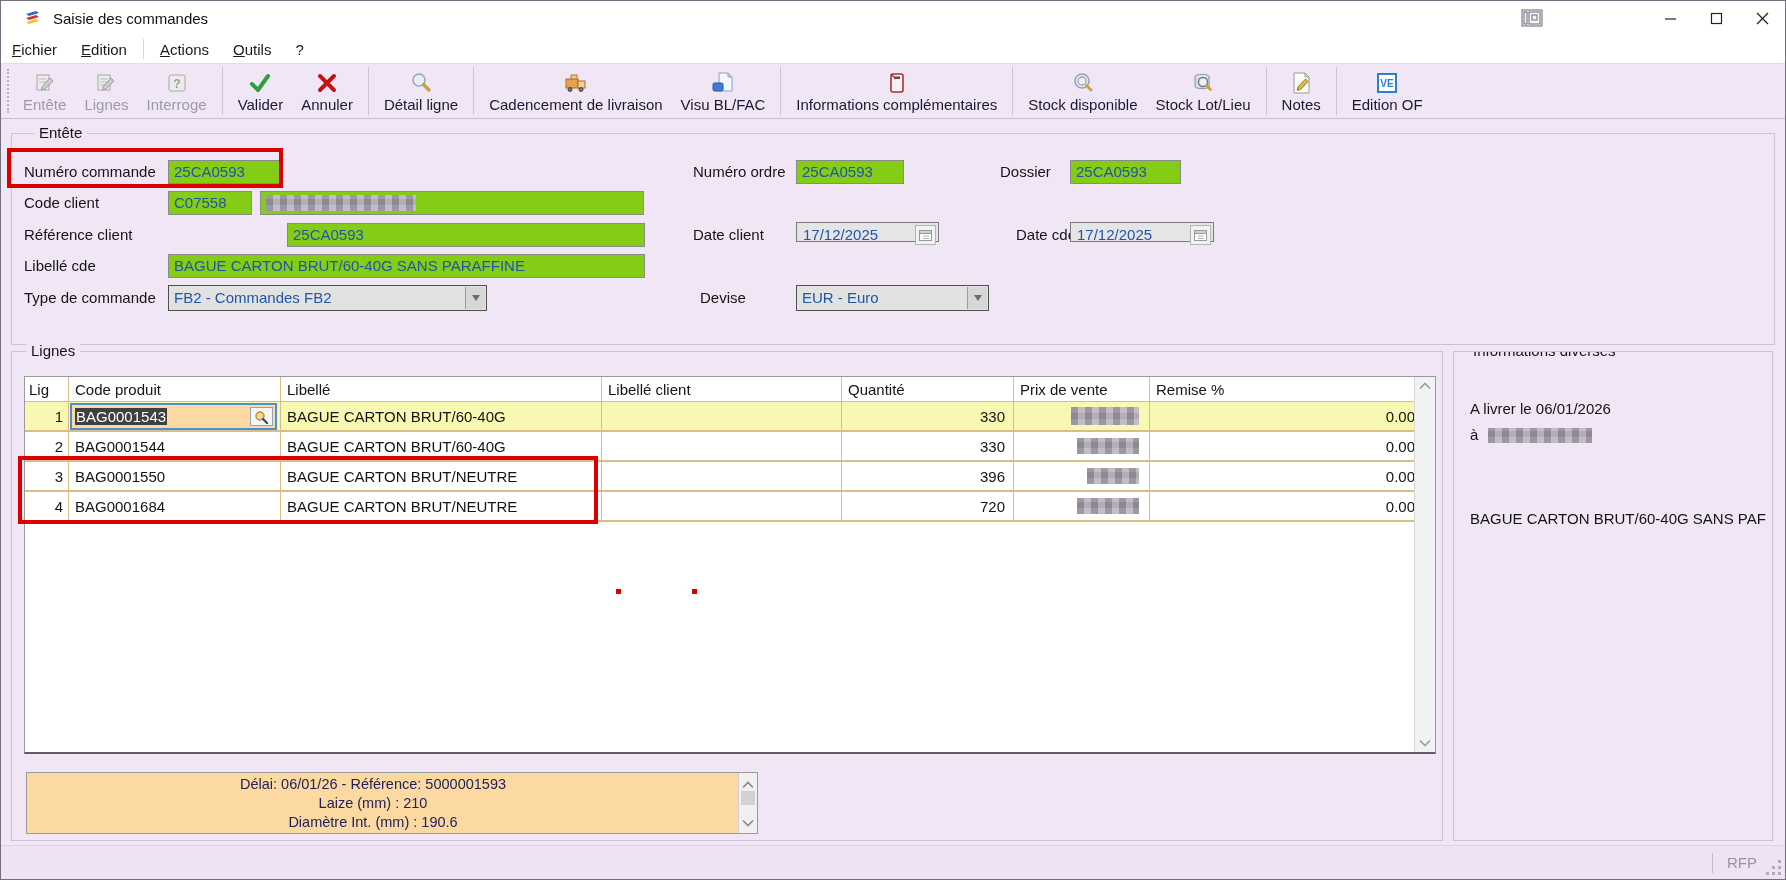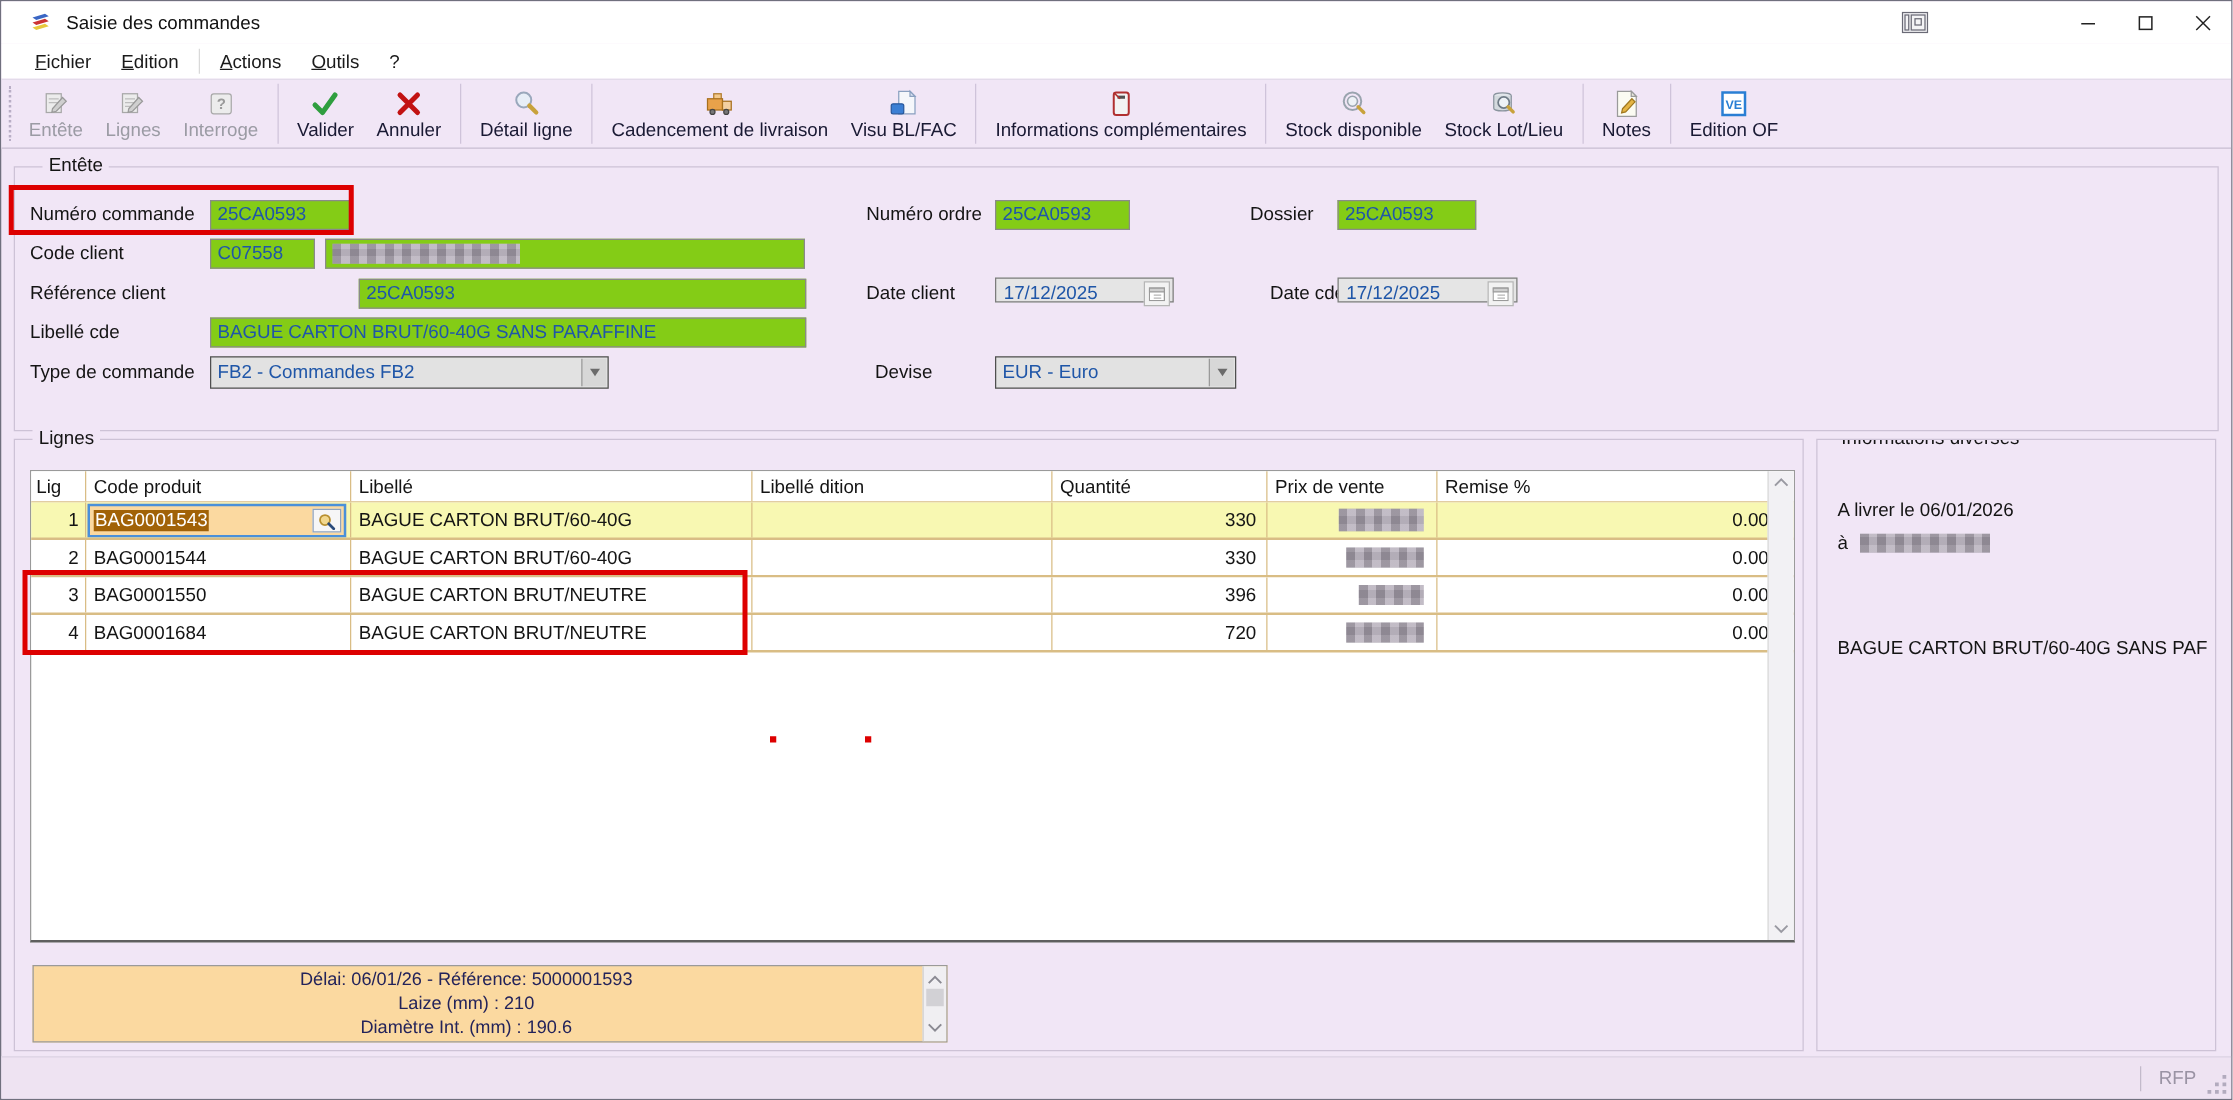--- a/index.html
+++ b/index.html
@@ -15,21 +15,21 @@
     display:flex; align-items:center; }
   .title-text{ font-size:15px; color:#111; margin-left:10px; }
   .app-icon{ margin-left:22px; }
   .win-controls{ position:absolute; right:0; top:0; height:34px; display:flex; align-items:center; }
   .wbtn{ width:46px; height:34px; display:flex; align-items:center; justify-content:center; cursor:default; }
   .dock-btn{ position:absolute; right:230px; top:0; }
   
   .menubar{ position:absolute; left:0; top:34px; width:100%; height:28px; background:#ffffff;
     display:flex; align-items:center; font-size:15px; color:#1a1a1a; }
   .menu-item{ padding:3px 12px; }
-  .menu-item:first-child{ margin-left:16px; padding-left:11px; }
+  .menu-item:first-child{ margin-left:0; padding-left:11px; }
   .mn{ text-decoration:underline; }
   .menu-sep{ width:1px; height:20px; background:#d9d9d9; margin:0 4px; }
   
   .toolbar{ position:absolute; left:0; top:62px; width:100%; height:56px; background:#f1e6f6;
     border-top:1px solid #e3dbea; border-bottom:1px solid #c8bdd1;
     display:flex; align-items:stretch; padding-left:4px; }
   .tb-grip{ border-left:2px dotted #b9aec6; height:44px; align-self:center; margin:0 5px 0 2px; }
   .tb-sep{ width:1px; background:#cfc3da; margin:3px 6px; }
   .tb-btn{ display:flex; flex-direction:column; align-items:center; justify-content:flex-end;
     padding:4px 9px 5px 9px; font-size:15px; color:#191933; cursor:default; }
@@ -69,21 +69,21 @@
   .tc{ font-size:15px; color:#141414; display:flex; align-items:center;
     border-right:1px solid #d9bd85; overflow:hidden; height:100%; }
   .w-lig{ width:44px; } .w-code{ width:212px; } .w-lib{ width:321px; } .w-libc{ width:240px; }
   .w-qte{ width:172px; } .w-prix{ width:136px; } .w-rem{ width:273px; border-right:none !important; }
   .tc.w-lig{ justify-content:flex-end; padding-right:5px; }
   .tc.w-code,.tc.w-lib{ padding-left:6px; }
   .tc.w-qte,.tc.w-rem{ justify-content:flex-end; padding-right:8px; }
   .tc.w-prix{ justify-content:flex-end; padding-right:10px; }
   .code-edit{ position:absolute; left:1px; top:1px; width:207px; height:27px; background:#fbd9a0;
     border:2px solid #4a90d9; display:flex; align-items:center; padding-left:3px; }
-  .code-edit .sel{ background:#a16207; color:#ffffff; font-size:15px; padding:0 1px; }
+  .code-edit .sel{ background:#404040; color:#ffffff; font-size:15px; padding:0 1px; }
   .search-btn{ position:absolute; right:2px; top:2px; width:23px; height:19px; background:#f6f6f6;
     border:1px solid #8fa3bd; display:flex; align-items:center; justify-content:center; }
   .vscroll{ position:absolute; right:0; top:0; bottom:0; width:21px; background:#f2f1f4;
     border-left:1px solid #d9d9d9; }
   .vscroll .chev{ position:absolute; left:0; width:100%; height:18px; display:flex;
     align-items:center; justify-content:center; }
   
   .msgbox{ position:absolute; border:1px solid #9a9a9a; background:#fbd9a0; }
   .msgbox .mline{ font-size:14.5px; color:#23235a; text-align:center; line-height:19px; width:692px; }
   .msg-scroll{ position:absolute; right:0; top:0; bottom:0; width:19px; background:#f0eff2;
@@ -375,21 +375,21 @@
   </div>
 
   <div class="fieldset" style="left:10px; top:350px; width:1432px; height:490px;">
     <span class="legend">Lignes</span>
 
     <div class="table">
       <div class="thead">
         <div class="th w-lig" style="padding-left:4px;">Lig</div>
         <div class="th w-code">Code produit</div>
         <div class="th w-lib">Libellé</div>
-        <div class="th w-libc">Libellé dition</div>
+        <div class="th w-libc">Libellé client</div>
         <div class="th w-qte">Quantité</div>
         <div class="th w-prix">Prix de vente</div>
         <div class="th w-rem">Remise %</div>
       </div>
 
       <div class="trow hl">
         <div class="tc w-lig">1</div>
         <div class="tc w-code" style="position:relative; padding-left:0;">
           <div class="code-edit">
             <span class="sel">BAG0001543</span>

